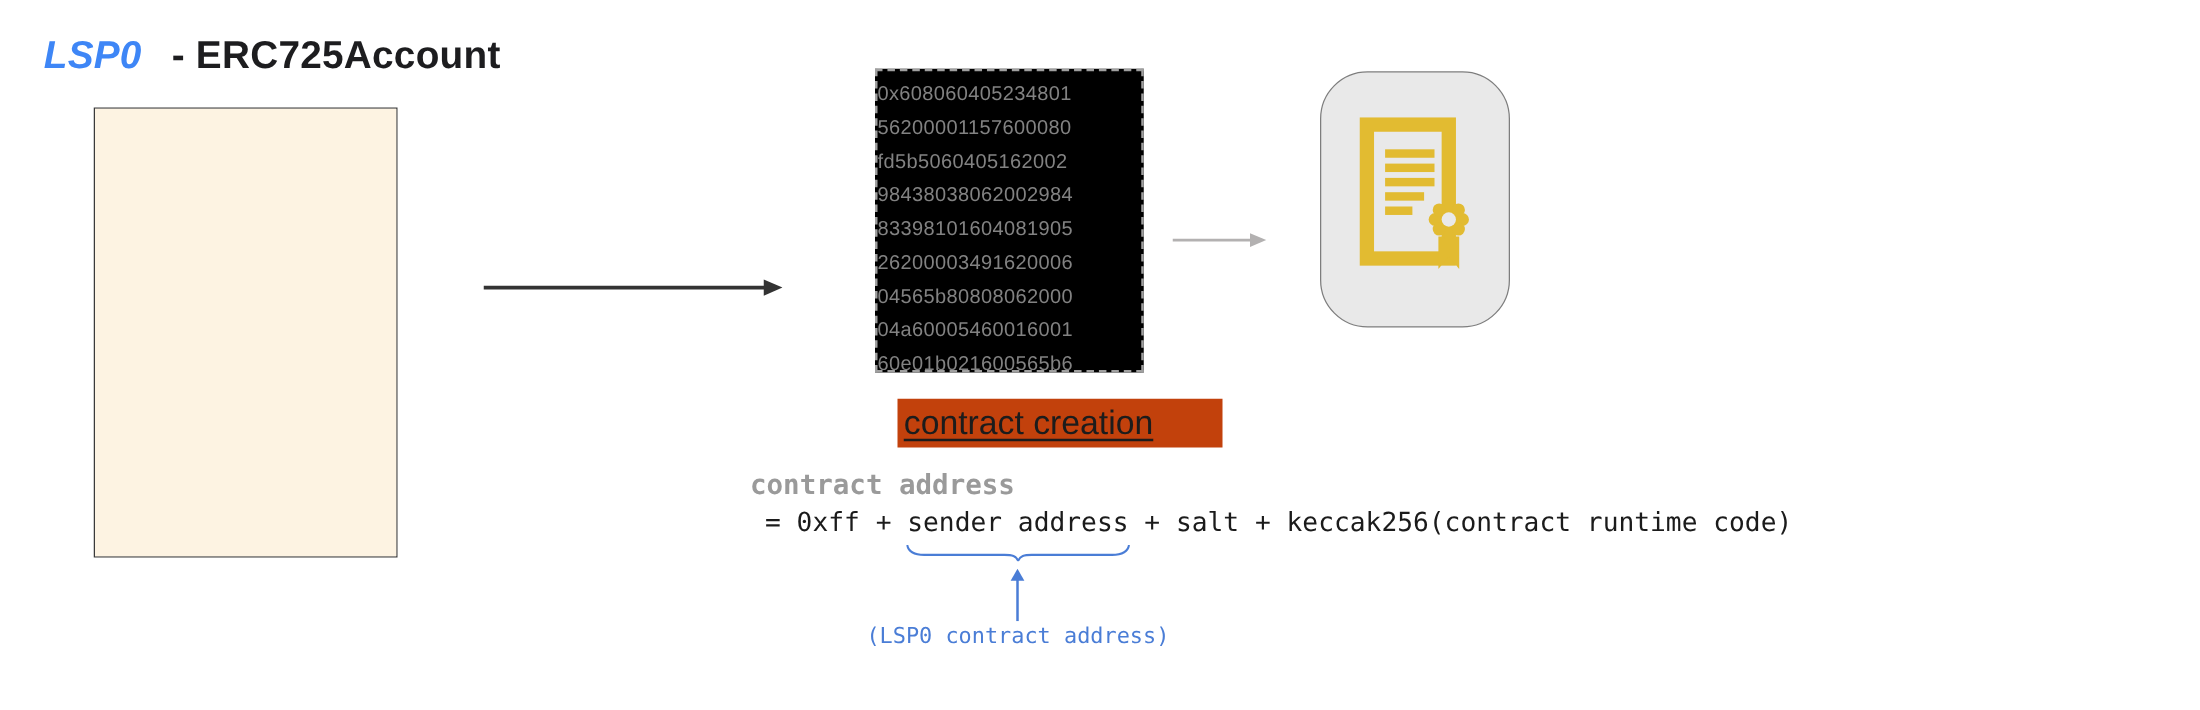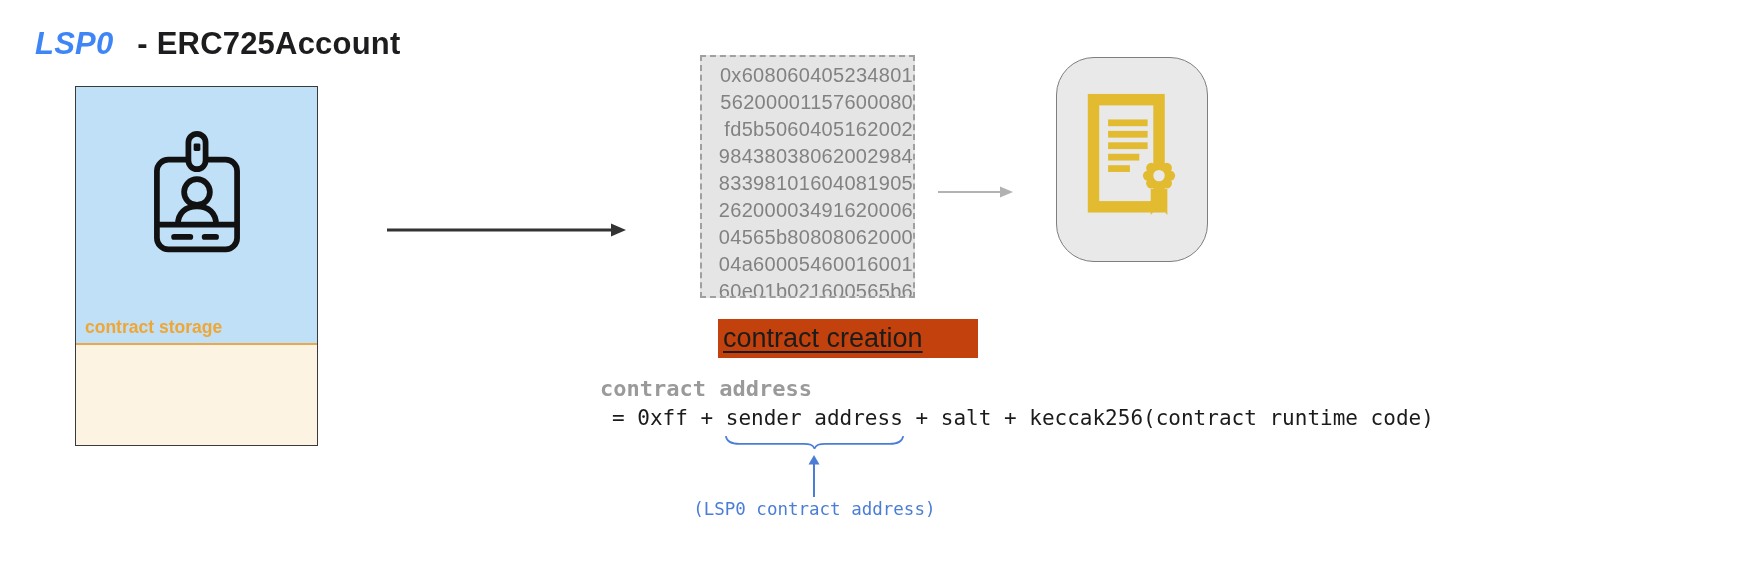--- a/index.html
+++ b/index.html
@@ -25,23 +25,23 @@
   .storage-label { position:absolute; left:9px; bottom:5px; font-size:17.5px; font-weight:700; color:#f0a634; }
   .cream-section { flex:1; background:#fdf3e2; }
 
   
   .black-arrow { position:absolute; left:386px; top:221px; width:240px; height:18px; }
   .gray-arrow  { position:absolute; left:938px; top:184px; width:76px;  height:16px; }
 
   
   .bytecode-box {
     position:absolute; left:700px; top:55px; width:215px; height:243px;
-    border:2px dashed #a0a0a0; background:#e5e5e5; overflow:hidden;
-    padding-top:5px; text-align:right;
-    font-size:20px; line-height:27px; color:#828282; letter-spacing:0.3px;
+    border:2px dashed #a0a0a0; background:#000000; overflow:hidden;
+    padding-top:5px; text-align:left;
+    font-size:16px; line-height:27px; color:#828282; letter-spacing:0.3px;
   }
 
   
   .cert-box {
     position:absolute; left:1056px; top:57px; width:152px; height:205px;
     background:#e9e9e9; border:1.5px solid #7e7e7e; border-radius:38px;
   }
   .cert-icon { position:absolute; left:50%; top:50%; transform:translate(-50%,-50%); width:104px; height:136px; }
 
   
@@ -69,33 +69,20 @@
 </head>
 <body>
 
 <div class="canvas">
 
   <div class="title">
     <span class="hl">LSP0</span><span class="rest">- ERC725Account</span>
   </div>
 
   <div class="account-box">
-    <div class="blue-section">
-      <svg class="badge-icon" viewBox="0 0 100 132">
-        <rect x="8" y="30" width="84" height="94" rx="12" fill="none" stroke="#111" stroke-width="6"></rect>
-        <rect x="41" y="3" width="18" height="37" rx="9" fill="#bfe0f6" stroke="#111" stroke-width="6"></rect>
-        <rect x="46.5" y="13" width="7" height="8" rx="1.5" fill="#111"></rect>
-        <circle cx="50" cy="64" r="13.5" fill="none" stroke="#111" stroke-width="6"></circle>
-        <path d="M30 98 C30 86 38 79 50 79 C62 79 70 86 70 98" fill="none" stroke="#111" stroke-width="6"></path>
-        <line x1="9" y1="98" x2="91" y2="98" stroke="#111" stroke-width="6"></line>
-        <line x1="26" y1="111" x2="43" y2="111" stroke="#111" stroke-width="6" stroke-linecap="round"></line>
-        <line x1="58" y1="111" x2="70" y2="111" stroke="#111" stroke-width="6" stroke-linecap="round"></line>
-      </svg>
-      <div class="storage-label">contract storage</div>
-    </div>
     <div class="cream-section"></div>
   </div>
 
   <svg class="black-arrow" viewBox="0 0 240 18">
     <line x1="1" y1="9" x2="226" y2="9" stroke="#333" stroke-width="3"></line>
     <polygon points="225,2.5 240,9 225,15.5" fill="#333"></polygon>
   </svg>
 
   <div class="bytecode-box">
     <div>0x608060405234801</div>

